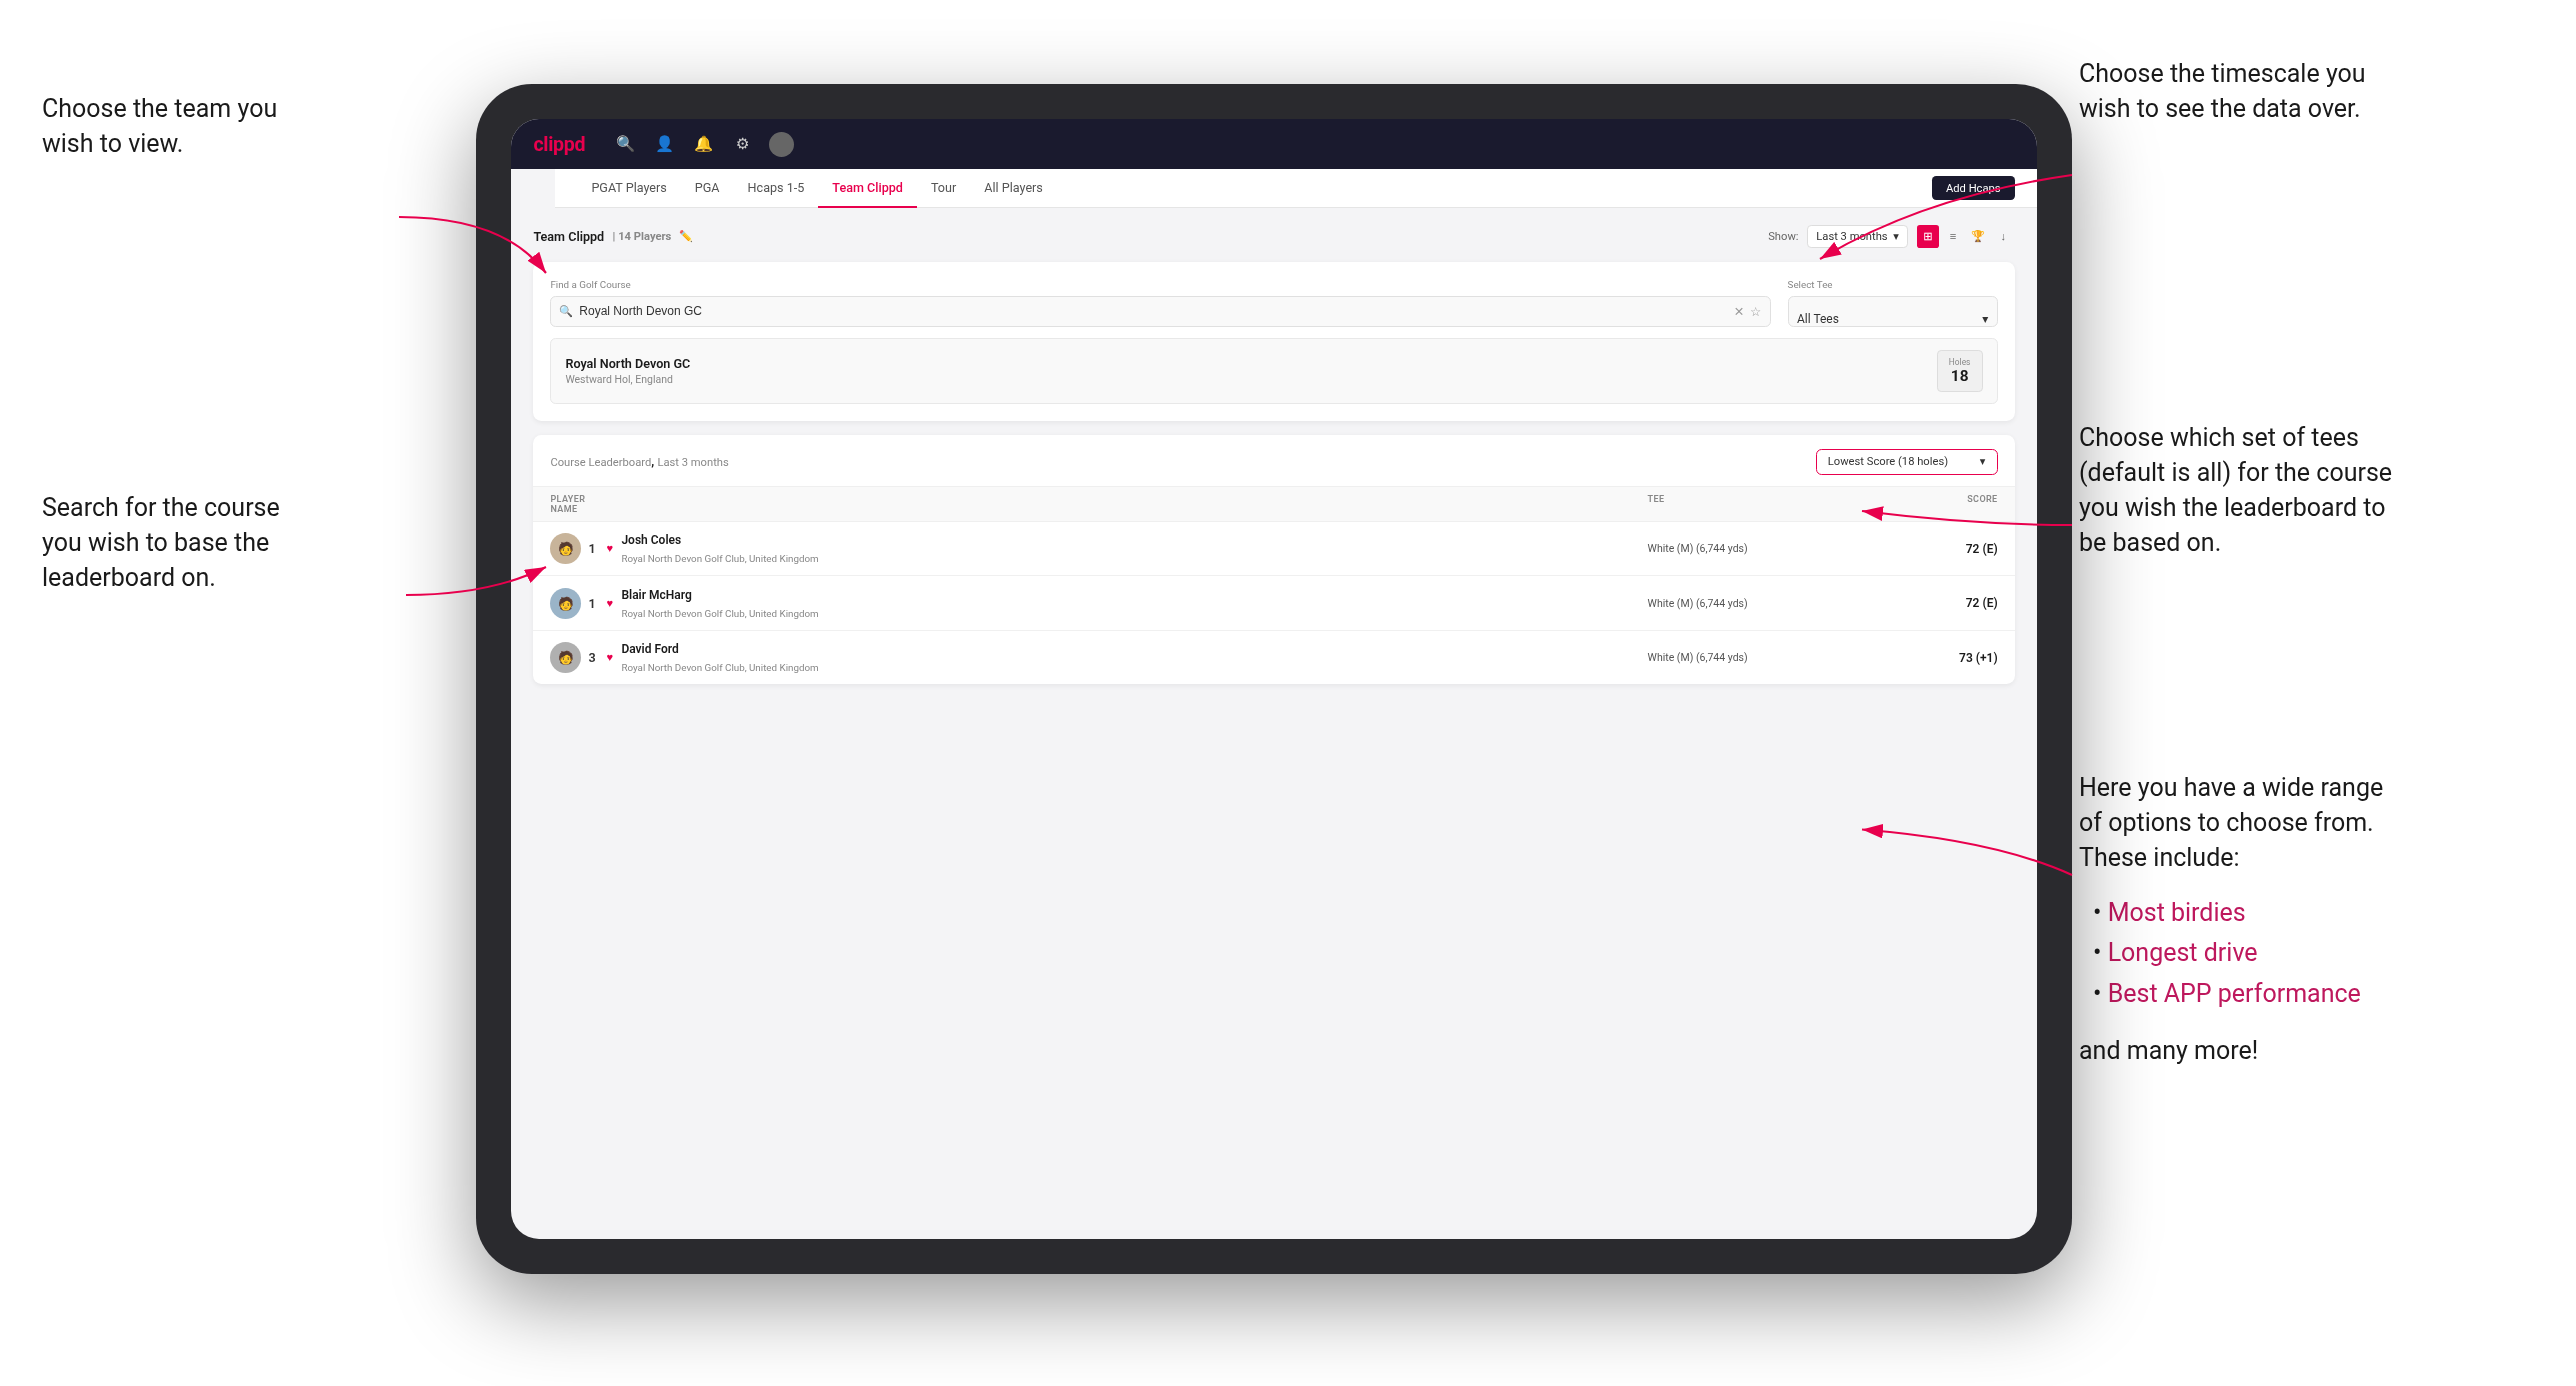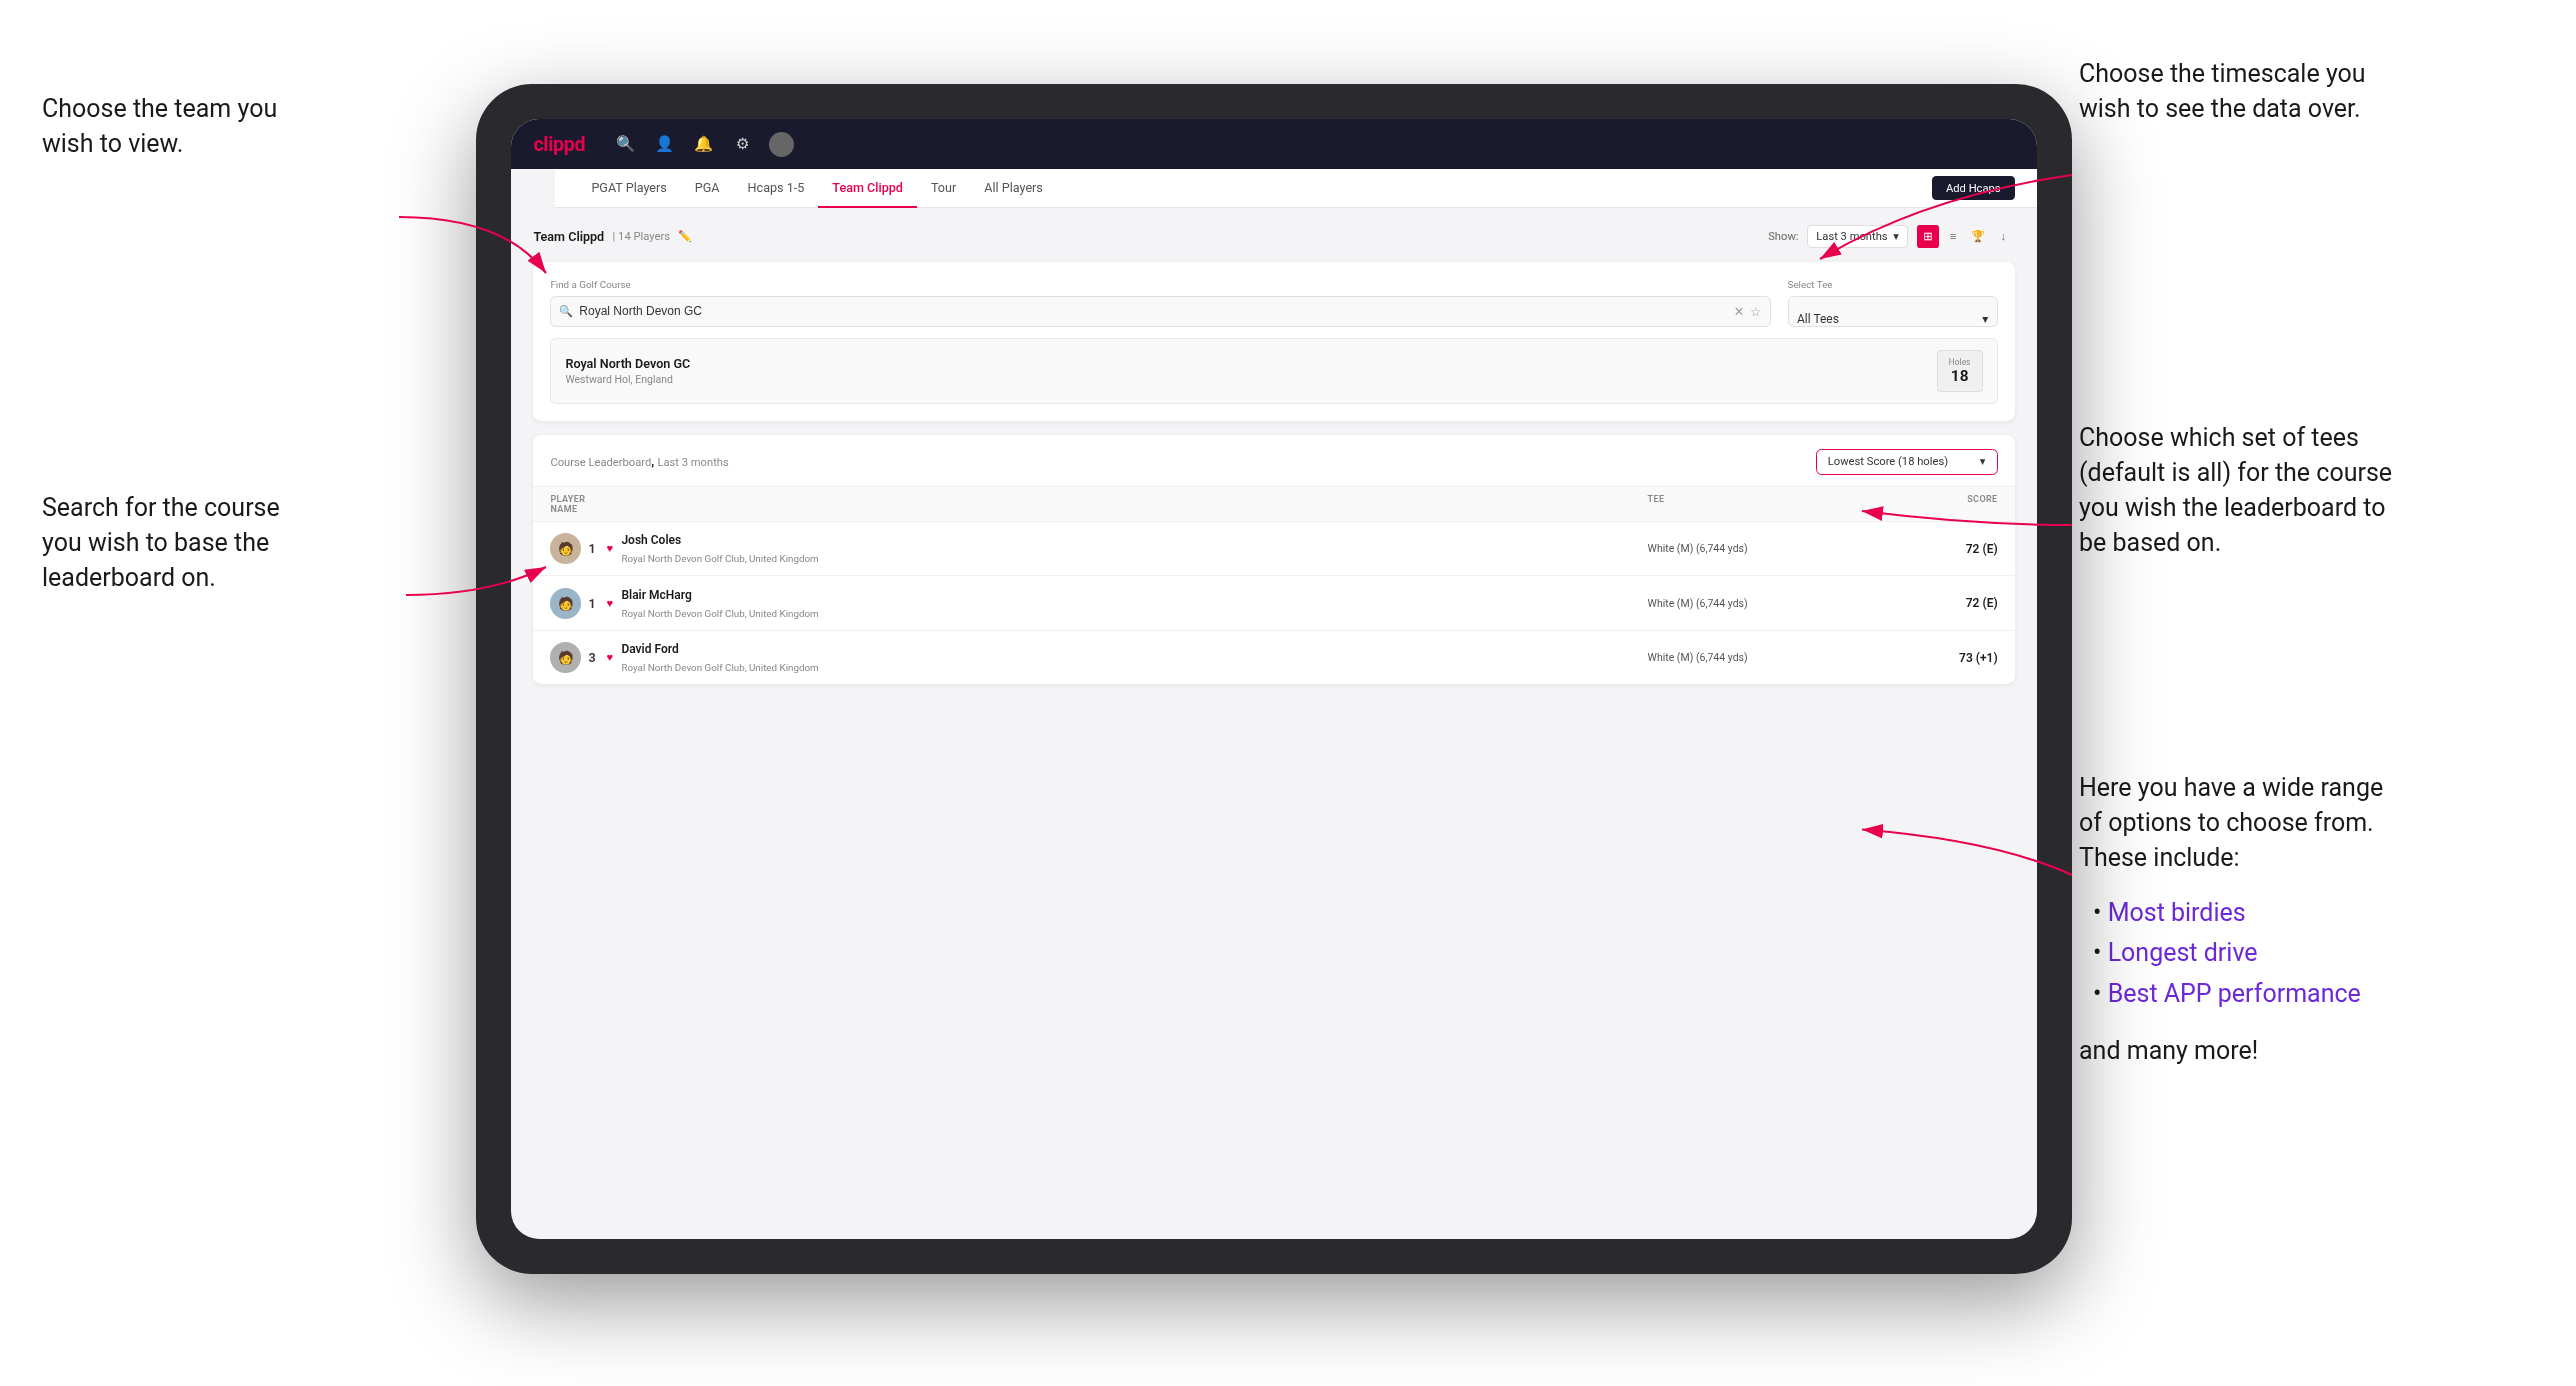--- a/index.html
+++ b/index.html
@@ -496,21 +496,21 @@
       pointer-events: none;
     }
 
     
     .bullet-list {
       list-style: none;
       padding: 0;
     }
     .bullet-list li {
       font-size: 25px;
-      color: #6d28d9;
+      color: #be185d;
       padding: 2.8px 0;
     }
     .bullet-list li::before {
       content: '• ';
       color: #1a1a1a;
     }
   </style>
 </head>
 <body>
 
@@ -573,21 +573,21 @@
         <div class="sub-nav-tab">All Players</div>
       </div>
       <div class="add-team-btn">Add Hcaps</div>
     </div>
 
     <div class="main-content">
 
       <div class="team-header">
         <div class="team-title">
           <span>Team Clippd</span>
-          <span style="font-weight:400; color:#888; font-size:11.2px;">| <span>14 Players</span></span>
+          <span style="font-weight:700; color:#888; font-size:11.2px;">| <span>14 Players</span></span>
           <span class="edit-icon">✏️</span>
         </div>
         <div class="team-controls">
           <span class="show-label">Show:</span>
           <div class="time-select">
             <span>Last 3 months</span>
             <span>▾</span>
           </div>
           <div class="view-icons">
             <div class="view-icon-btn active">⊞</div>

